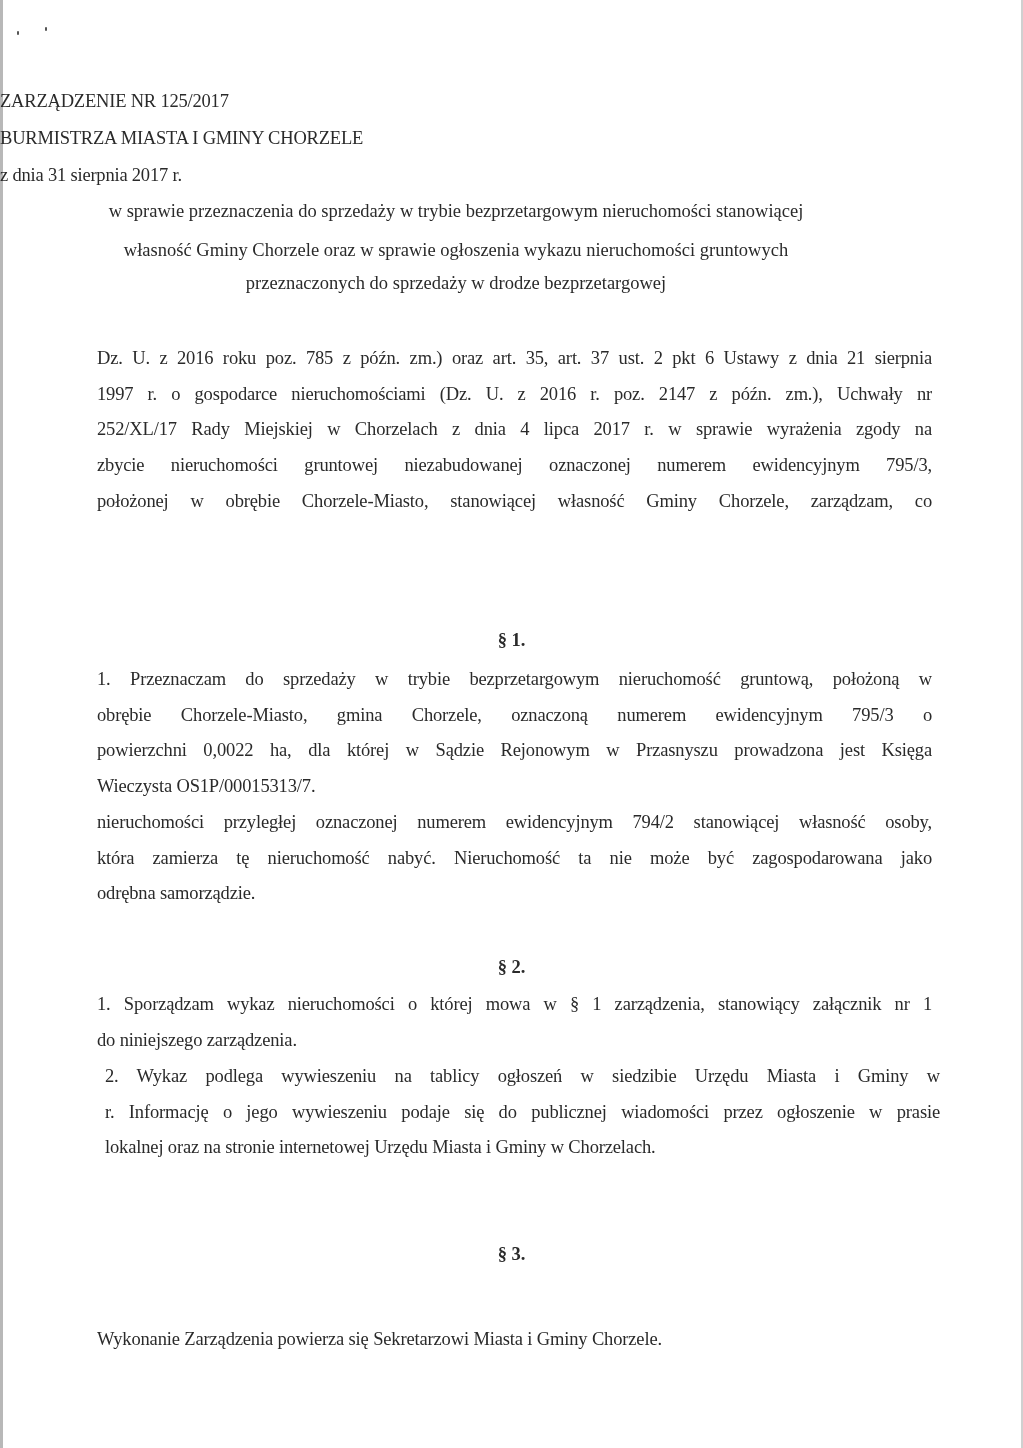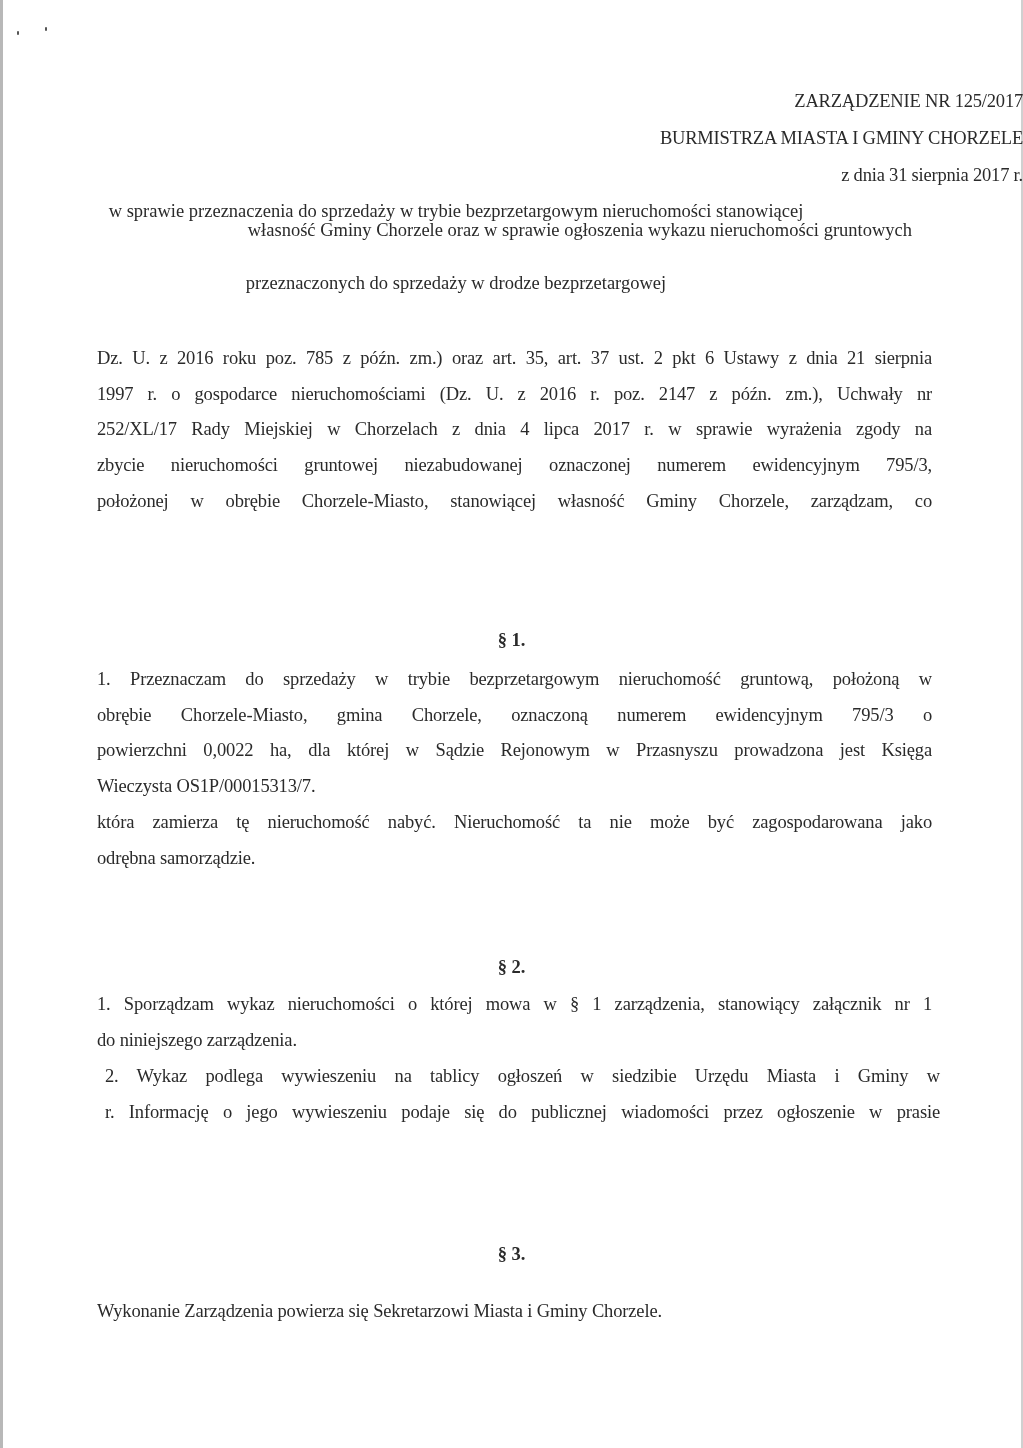--- a/index.html
+++ b/index.html
@@ -4,21 +4,21 @@
 <style>
   html, body { margin: 0; padding: 0; background: #ffffff; }
   body {
     width: 1023px; height: 1448px; position: relative; overflow: hidden;
     font-family: "Liberation Serif", "DejaVu Serif", serif;
     color: #2a2a2a;
   }
   .page-edge-left { position: absolute; left: 0; top: 0; width: 3px; height: 1448px; background: #b8b8b8; }
   .page-edge-right { position: absolute; right: 0; top: 0; width: 2px; height: 1448px; background: #d0d0d0; }
   .scan-dot { position: absolute; width: 2px; height: 4px; background: #555; border-radius: 1px; }
-  .header { position: absolute; left: 0; width: 1023px; text-align: right; font-size: 18.5px; letter-spacing: -0.2px; }
+  .header { position: absolute; left: 0; width: 1023px; text-align: left; font-size: 18.5px; letter-spacing: -0.2px; }
   .title-line { position: absolute; left: 0; width: 912px; text-align: center; font-size: 18.5px; }
   .para {
     position: absolute; left: 97px; width: 835px;
     font-size: 18.5px; line-height: 35.7px; text-align: justify;
     letter-spacing: -0.15px;
   }
   .section-mark { position: absolute; left: 0; width: 1023px; text-align: center; font-size: 18.5px; font-weight: bold; }
   .line { display: block; text-align: justify; text-align-last: justify; }
   .line.last { text-align-last: left; }
 </style>
@@ -27,49 +27,51 @@
 
 <div class="page-edge-left"></div>
 <div class="page-edge-right"></div>
 <div class="scan-dot" style="left:17px; top:31px;"></div>
 <div class="scan-dot" style="left:45px; top:27px;"></div>
 
 <div class="header" style="top:91px;">ZARZĄDZENIE NR 125/2017</div>
 <div class="header" style="top:128px;">BURMISTRZA MIASTA I GMINY CHORZELE</div>
 <div class="header" style="top:165px;">z dnia 31 sierpnia 2017 r.</div>
 <div class="title-line" style="top:201px;">w sprawie przeznaczenia do sprzedaży w trybie bezprzetargowym nieruchomości stanowiącej</div>
-<div class="title-line" style="top:220px;text-align:right;">własność Gminy Chorzele oraz w sprawie ogłoszenia wykazu nieruchomości gruntowych</div>
+<div class="title-line" style="top:240px;">własność Gminy Chorzele oraz w sprawie ogłoszenia wykazu nieruchomości gruntowych</div>
 <div class="title-line" style="top:273px;">przeznaczonych do sprzedaży w drodze bezprzetargowej</div>
 
 <div class="para" style="top:341px;">
   <span class="line">Dz. U. z 2016 roku  poz. 785 z późn. zm.) oraz art. 35, art. 37 ust. 2 pkt 6 Ustawy z dnia 21 sierpnia</span>
   <span class="line">1997 r. o gospodarce nieruchomościami (Dz. U. z 2016 r. poz. 2147 z późn. zm.), Uchwały nr</span>
   <span class="line">252/XL/17 Rady Miejskiej w Chorzelach z dnia 4 lipca 2017 r. w sprawie wyrażenia zgody na</span>
   <span class="line">zbycie nieruchomości gruntowej niezabudowanej oznaczonej numerem ewidencyjnym 795/3,</span>
   <span class="line">położonej w obrębie Chorzele-Miasto, stanowiącej własność Gminy Chorzele, zarządzam, co</span>
 </div>
 
 <div class="section-mark" style="top:630px;">§ 1.</div>
 <div class="para" style="top:662px;">
   <span class="line">1. Przeznaczam do sprzedaży w trybie bezprzetargowym nieruchomość gruntową, położoną w</span>
   <span class="line">obrębie Chorzele-Miasto, gmina Chorzele, oznaczoną numerem ewidencyjnym 795/3 o</span>
   <span class="line">powierzchni 0,0022 ha, dla której w Sądzie Rejonowym w Przasnyszu prowadzona jest Księga</span>
   <span class="line last">Wieczysta OS1P/00015313/7.</span>
 </div>
 <div class="para" style="top:805px;">
+  <span class="line">nieruchomości przyległej oznaczonej numerem ewidencyjnym 794/2 stanowiącej własność osoby,</span>
   <span class="line">która zamierza tę nieruchomość nabyć. Nieruchomość ta nie może być zagospodarowana jako</span>
   <span class="line last">odrębna samorządzie.</span>
 </div>
 
 <div class="section-mark" style="top:957px;">§ 2.</div>
 <div class="para" style="top:987px;">
   <span class="line">1. Sporządzam wykaz nieruchomości o której mowa w § 1 zarządzenia, stanowiący załącznik nr 1</span>
   <span class="line last">do niniejszego zarządzenia.</span>
 </div>
 <div class="para" style="top:1059px;margin-left:8px;">
   <span class="line">2. Wykaz podlega wywieszeniu na tablicy ogłoszeń w siedzibie Urzędu Miasta i Gminy w</span>
   <span class="line">r. Informację o jego wywieszeniu podaje się do publicznej wiadomości przez ogłoszenie w prasie</span>
+  <span class="line last">lokalnej oraz na stronie internetowej Urzędu Miasta i Gminy w Chorzelach.</span>
 </div>
 
 <div class="section-mark" style="top:1244px;">§ 3.</div>
-<div class="para" style="top:1294px;font-family:Liberation Serif, serif;">
+<div class="para" style="top:1322px;font-family:Liberation Serif, serif;">
   <span class="line last">Wykonanie Zarządzenia powierza się Sekretarzowi Miasta i Gminy Chorzele.</span>
 </div>
 
 </body></html>

